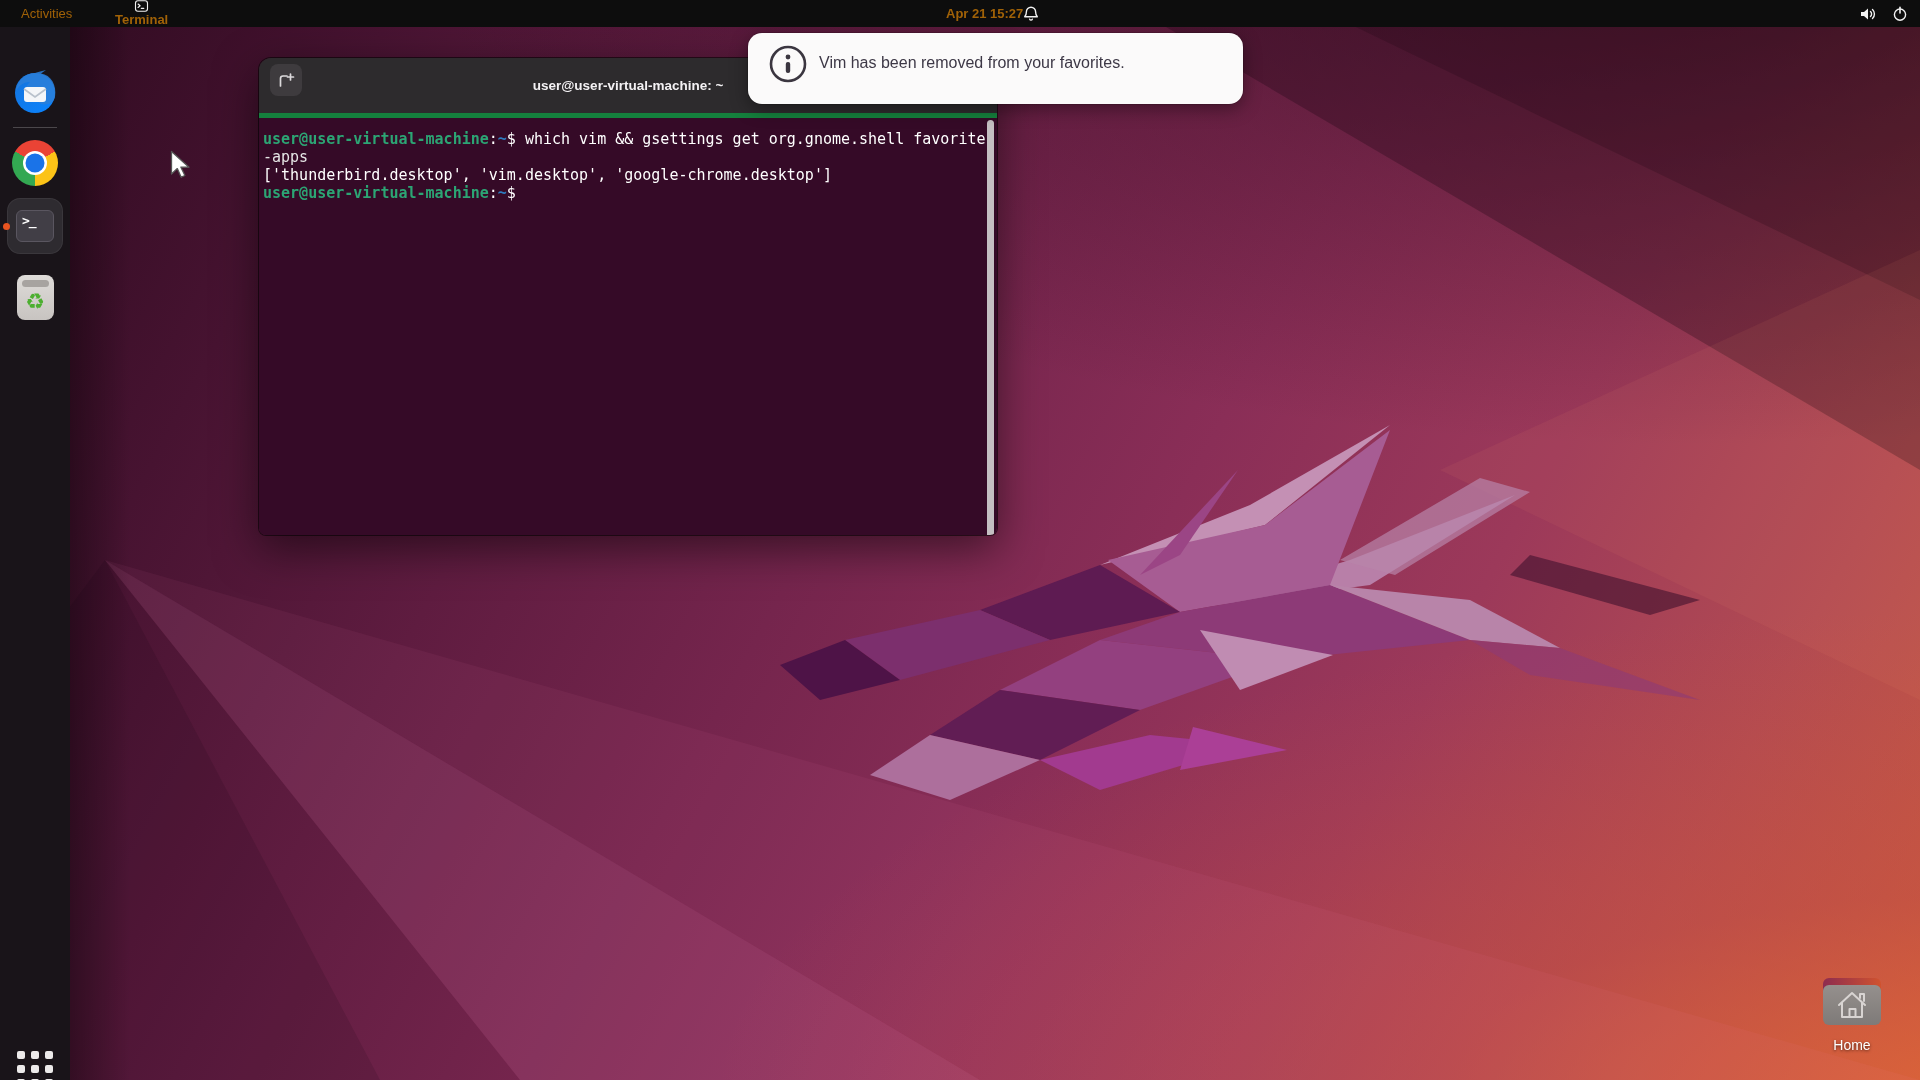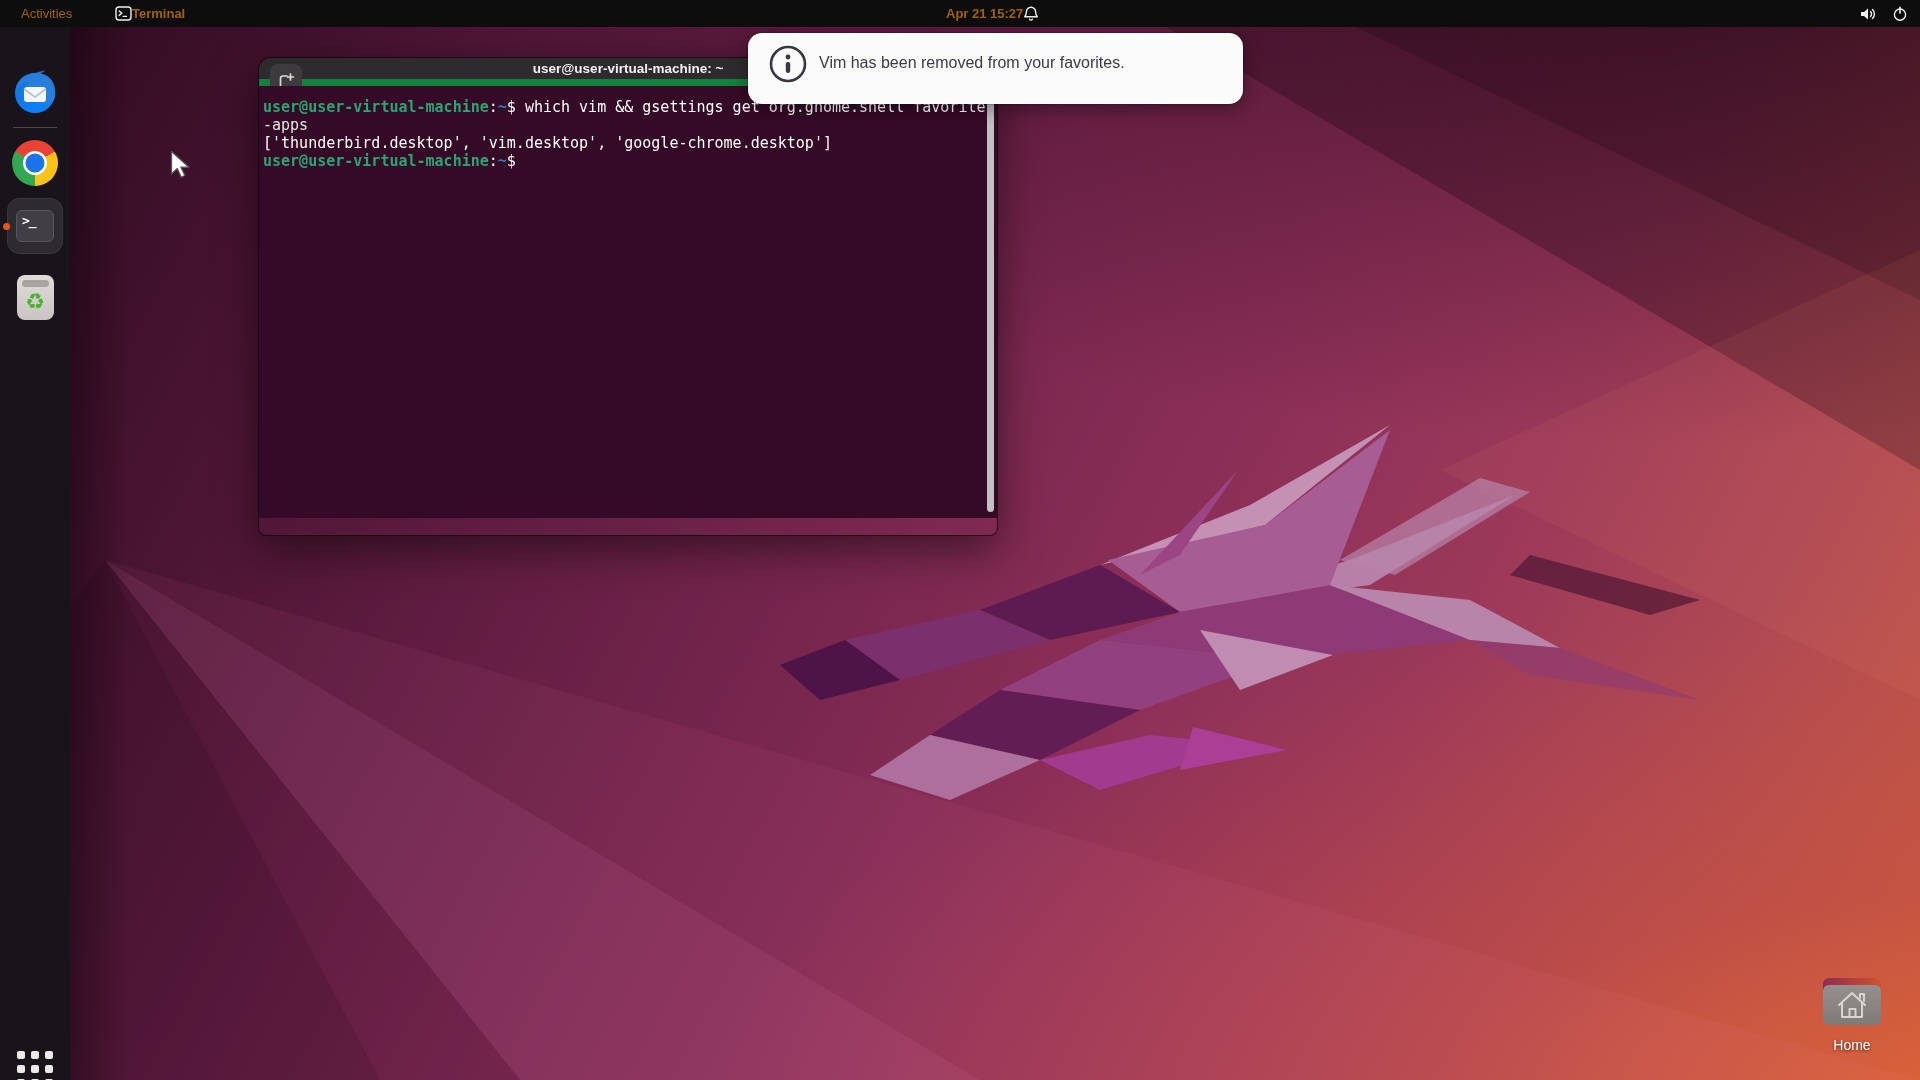--- a/index.html
+++ b/index.html
@@ -13,21 +13,21 @@
       radial-gradient(135% 95% at 102% 102%, rgba(226,102,54,0.72) 0%, rgba(203,80,60,0.42) 20%, rgba(160,55,70,0) 48%),
       radial-gradient(115% 85% at 88% -8%, rgba(22,2,13,0.55) 0%, rgba(45,8,28,0.28) 32%, rgba(0,0,0,0) 58%),
       linear-gradient(118deg, #2c0a1e 0%, #471331 16%, #5f1c40 30%, #75254d 44%, #8a2e57 58%, #9c395a 72%, #b24b52 86%, #c75b42 100%);
   }
   .wallpaper svg { position:absolute; inset:0; display:block; }
 
   
   .top-bar { position:absolute; left:0; top:0; width:1920px; height:27px;
     background:#0d0d0d; color:#a16207; font-size:13px; z-index:40; }
   .top-bar .activities { position:absolute; left:17px; top:0; height:27px; display:flex; align-items:center; padding:0 4px; }
-  .top-bar .app-ind { position:absolute; left:115px; top:0; height:27px; display:flex; align-items:center; font-weight:700; }
+  .top-bar .app-ind { position:absolute; left:115px; top:0; height:27px; display:flex; align-items:center; font-weight:700;flex-direction:column; }
   .top-bar .clock-group { position:absolute; left:946px; top:0; height:27px; display:flex; align-items:center; gap:0; font-weight:700; }
   .top-bar .right-icons { position:absolute; right:12px; top:0; height:27px; display:flex; align-items:center; gap:14px; }
 
   
   .dock { position:absolute; left:0; top:27px; width:70px; height:1053px;
     background:#191419; z-index:45; }
   .dock-item { position:absolute; left:0; width:70px; display:flex; justify-content:center; }
   .dock-sep { position:absolute; left:13px; top:100px; width:44px; height:1px; background:rgba(255,255,255,0.22); }
   .running-dot { position:absolute; left:3px; top:196px; width:7px; height:7px; border-radius:50%; background:#e95420; }
 
@@ -55,22 +55,22 @@
 
   .app-grid { position:absolute; left:17px; top:1024px; width:36px;
     display:grid; grid-template-columns:repeat(3,8px); grid-gap:6px; }
   .app-grid i { width:8px; height:8px; border-radius:2px; background:#eceaea; display:block; }
 
   
   .terminal-window { position:absolute; left:259px; top:58px; width:738px; height:477px;
     border-radius:12px 12px 7px 7px; z-index:20;
     box-shadow:0 14px 44px rgba(0,0,0,0.5), 0 0 0 1px rgba(0,0,0,0.55);
     overflow:hidden; }
-  .titlebar { position:relative; height:28px; background:linear-gradient(#2f2d2f,#2a282a);
-    border-bottom:7px solid #15803d; display:flex; align-items:center; justify-content:center; }
+  .titlebar { position:relative; height:60px; background:linear-gradient(#2f2d2f,#2a282a);
+    border-bottom:5px solid #15803d; display:flex; align-items:center; justify-content:center; }
   .titlebar .title { color:#f4f2f4; font-size:13.5px; font-weight:700; }
   .newtab-btn { position:absolute; left:11px; top:6px; width:32px; height:32px;
     border-radius:8px; background:#3e3b3e; border:none; display:flex; align-items:center; justify-content:center; cursor:pointer; }
   .term-content { position:relative; height:432px; padding:12px 14px 0 4px;
     font-family:"DejaVu Sans Mono", monospace; font-size:15px; line-height:18px; }
   .tline { white-space:pre; }
   .term-scrollbar { position:absolute; right:3px; top:2px; width:7px; height:424px;
     border-radius:4px; background:#c4bfc2; }
 
   

